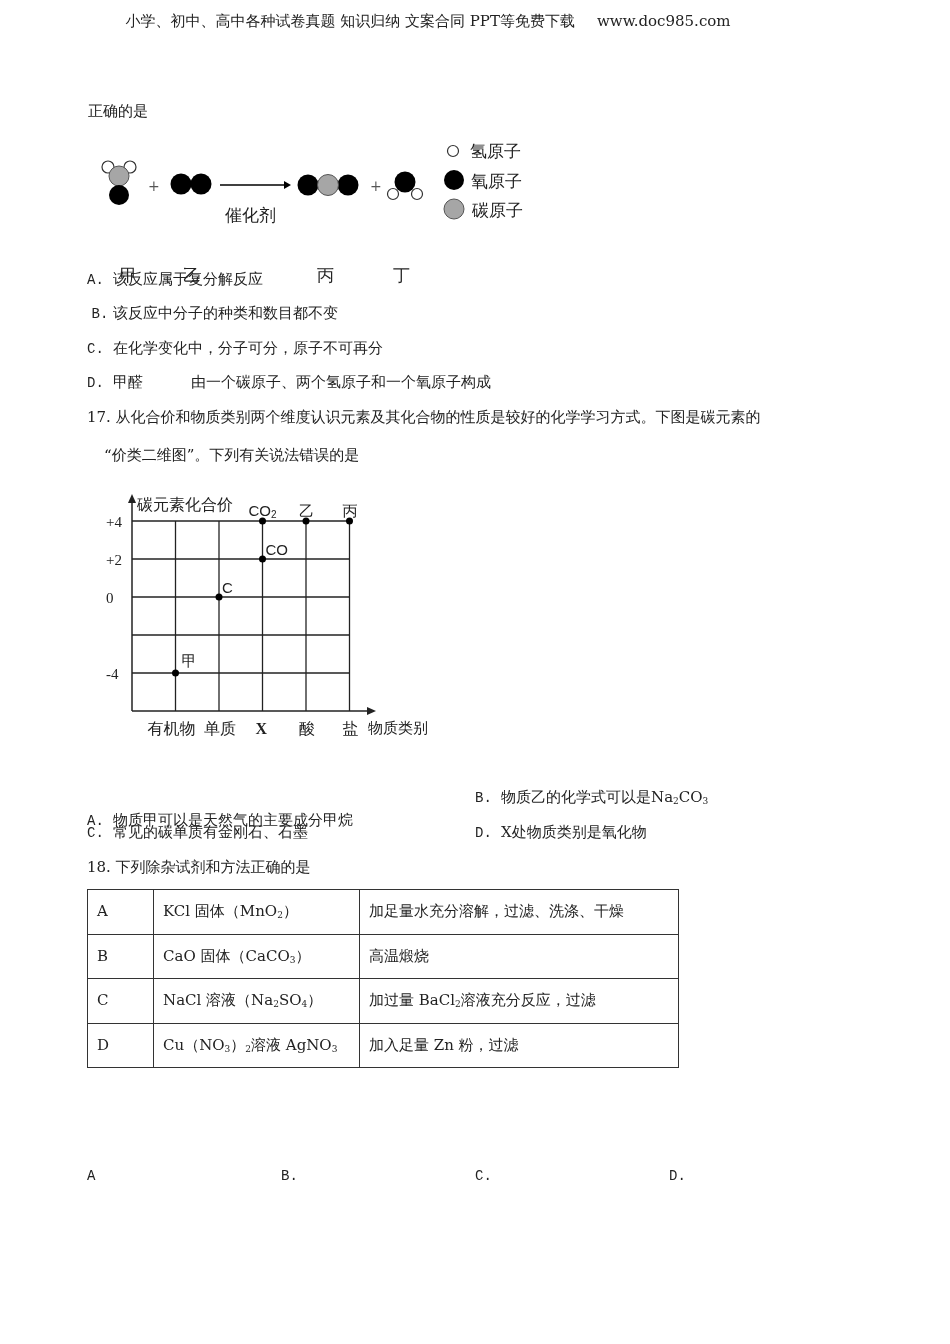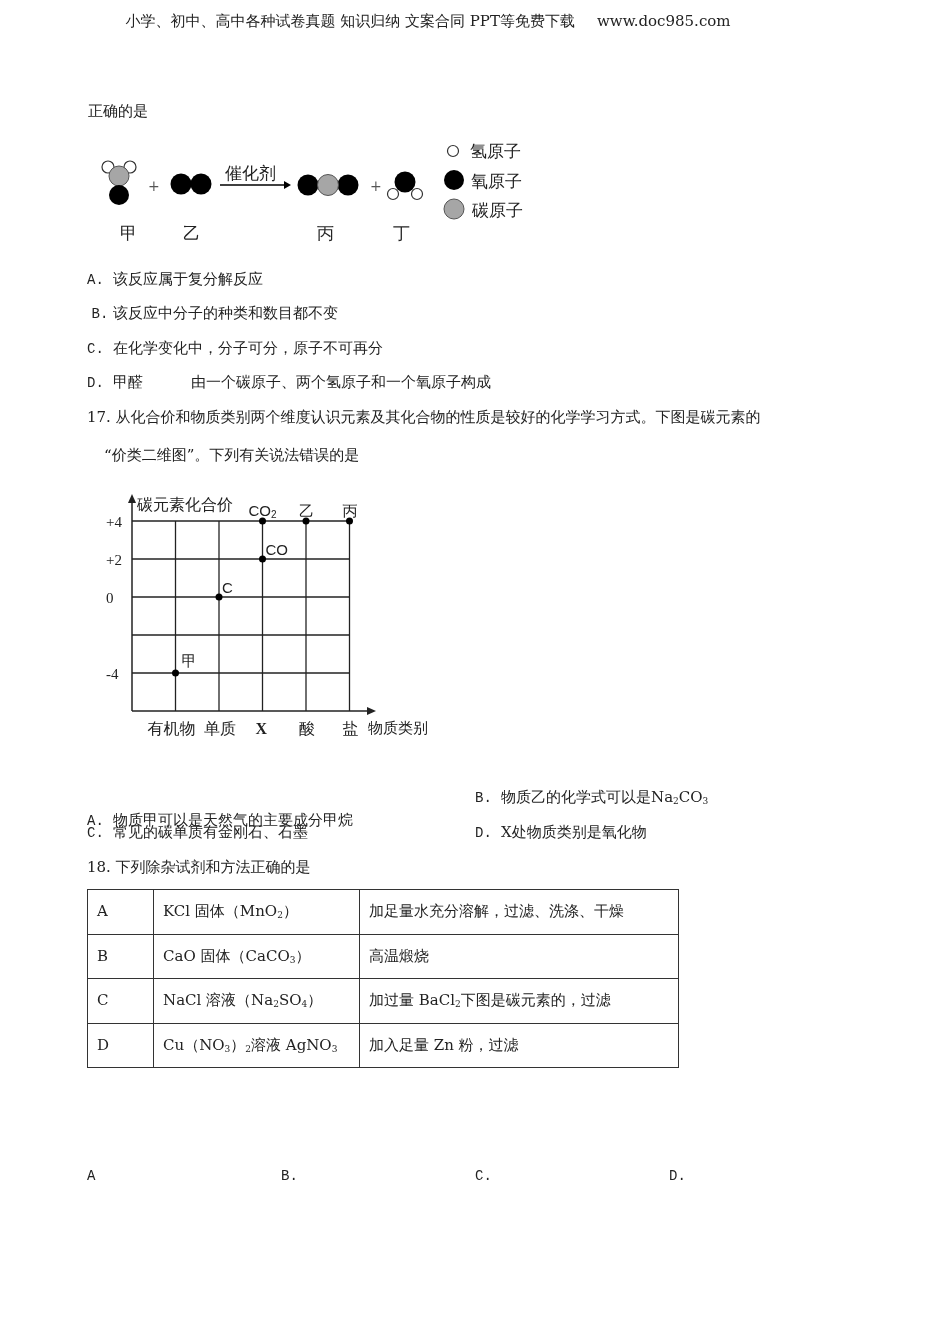--- a/index.html
+++ b/index.html
@@ -4,21 +4,21 @@
 <style>
   html, body { margin: 0; padding: 0; background: #ffffff; }
   body { width: 950px; height: 1344px; position: relative; overflow: hidden;
          font-family: "DejaVu Serif", "Liberation Serif", serif; color: #222; }
   .abs { position: absolute; white-space: nowrap; }
   .header { top: 12px; left: 0; width: 856px; text-align: center; font-size: 15px; color: #222; }
   .header .site { margin-left: 22px; }
   .body-text { font-size: 15px; }
   .opt-letter { display: inline-block; width: 26px; font-family: "Liberation Mono", "DejaVu Sans Mono", monospace; font-size: 14px; }
   .molecule-svg { position: absolute; left: 0; top: 0; }
-  .mol-label { font-family: "DejaVu Sans", sans-serif; font-size: 17px; }
+  .mol-label { font-family: "DejaVu Sans", sans-serif; font-size: 17px; margin-top: 42px; }
   .legend-label { font-family: "DejaVu Sans", sans-serif; font-size: 17px; }
   sub { font-size: 9px; vertical-align: -2px; }
   table.q18 { position: absolute; left: 87px; top: 889px; border-collapse: collapse; font-size: 15px; }
   table.q18 td { border: 1.5px solid #333; height: 44.5px; padding: 0 9px; vertical-align: top; padding-top: 12px; box-sizing: border-box; }
   table.q18 td.c0 { width: 66px; }
   table.q18 td.c1 { width: 206px; }
   table.q18 td.c2 { width: 319px; }
   .answer-row span { position: absolute; top: 1168px; font-family: "Liberation Mono", "DejaVu Sans Mono", monospace; font-size: 14px; }
 </style>
 </head>
@@ -157,21 +157,21 @@
     <td class="c2">加足量水充分溶解，过滤、洗涤、干燥</td>
   </tr>
   <tr>
     <td class="c0">B</td>
     <td class="c1"><span>CaO 固体（CaCO</span><sub>3</sub><span>）</span></td>
     <td class="c2">高温煅烧</td>
   </tr>
   <tr>
     <td class="c0">C</td>
     <td class="c1"><span>NaCl 溶液（Na</span><sub>2</sub><span>SO</span><sub>4</sub><span>）</span></td>
-    <td class="c2"><span>加过量 BaCl</span><sub>2</sub><span>下图是碳元素的，过滤</span></td>
+    <td class="c2"><span>加过量 BaCl</span><sub>2</sub><span>溶液充分反应，过滤</span></td>
   </tr>
   <tr>
     <td class="c0">D</td>
     <td class="c1"><span>Cu（NO</span><sub>3</sub><span>）</span><sub>2</sub><span>溶液 AgNO</span><sub>3</sub></td>
     <td class="c2">加入足量 Zn 粉，过滤</td>
   </tr>
 </tbody>
   </table>
 
 <div class="answer-row">

